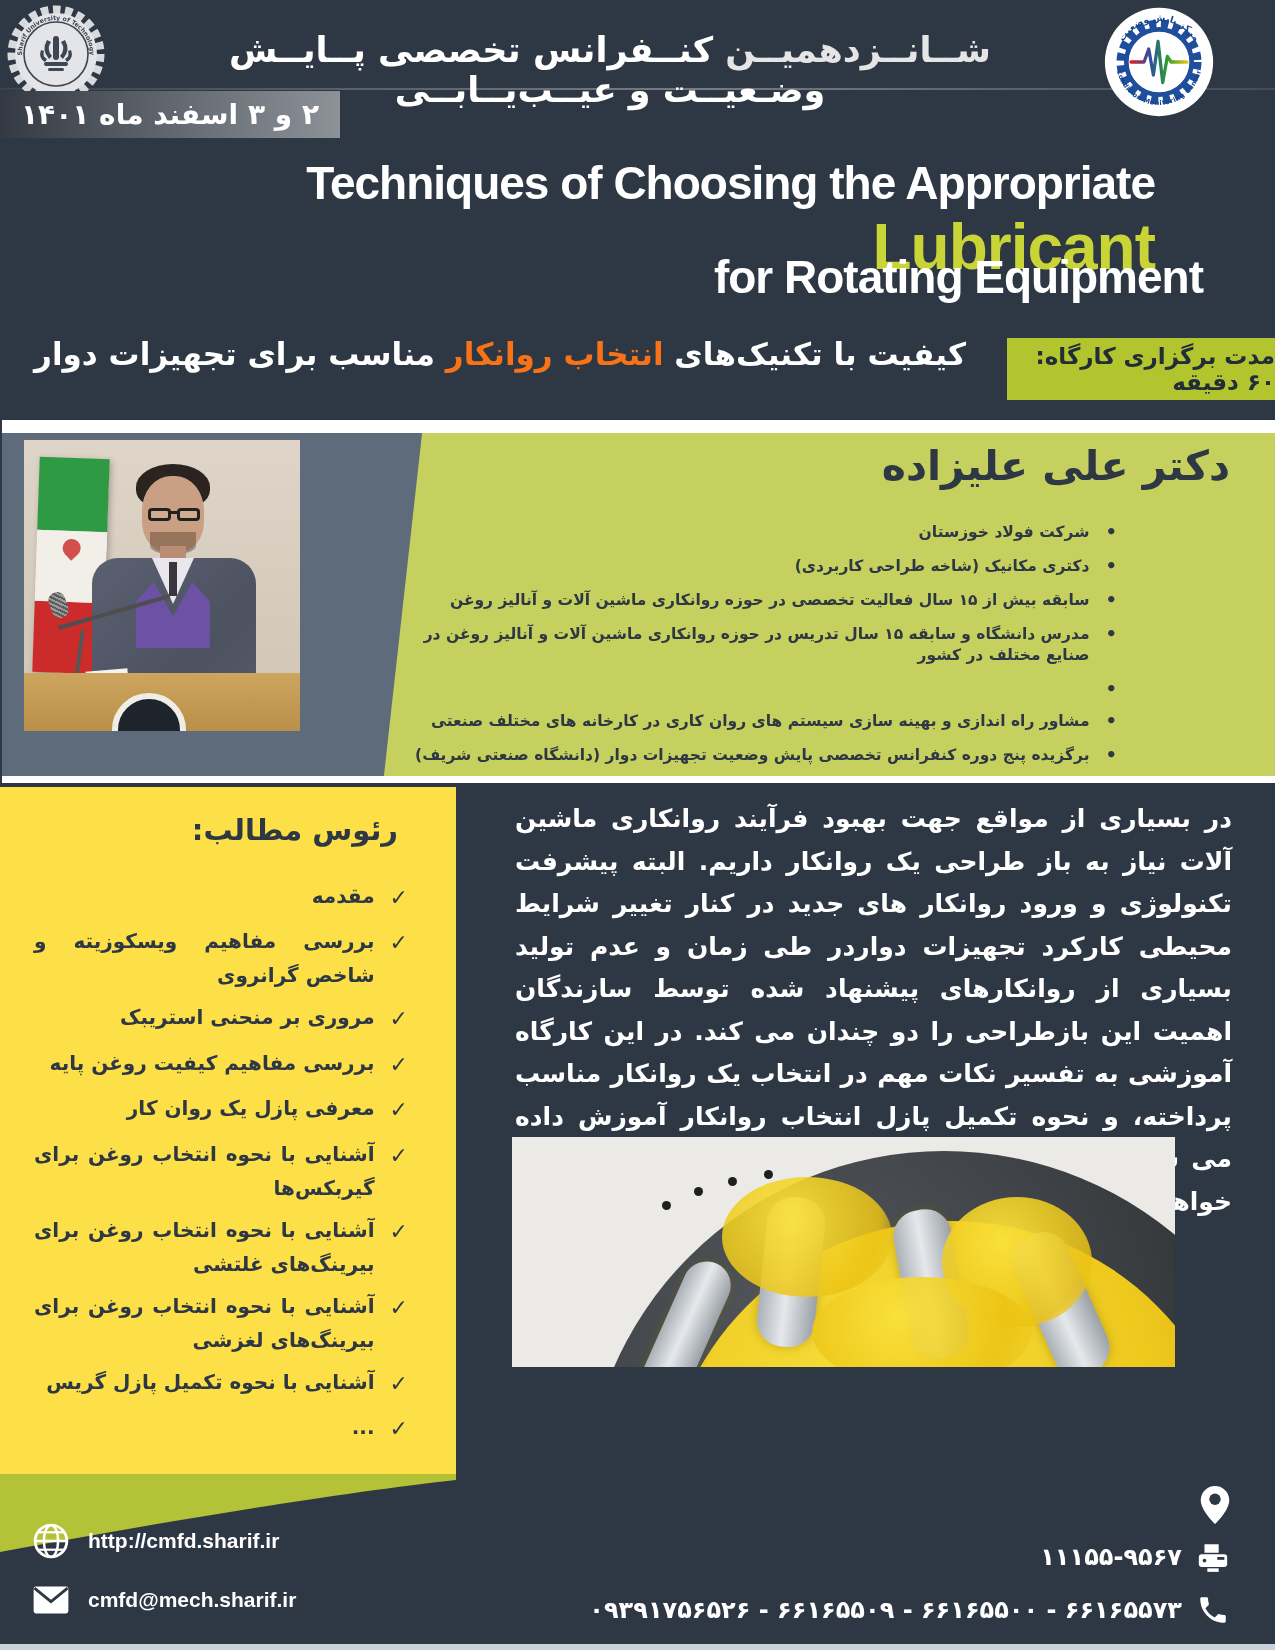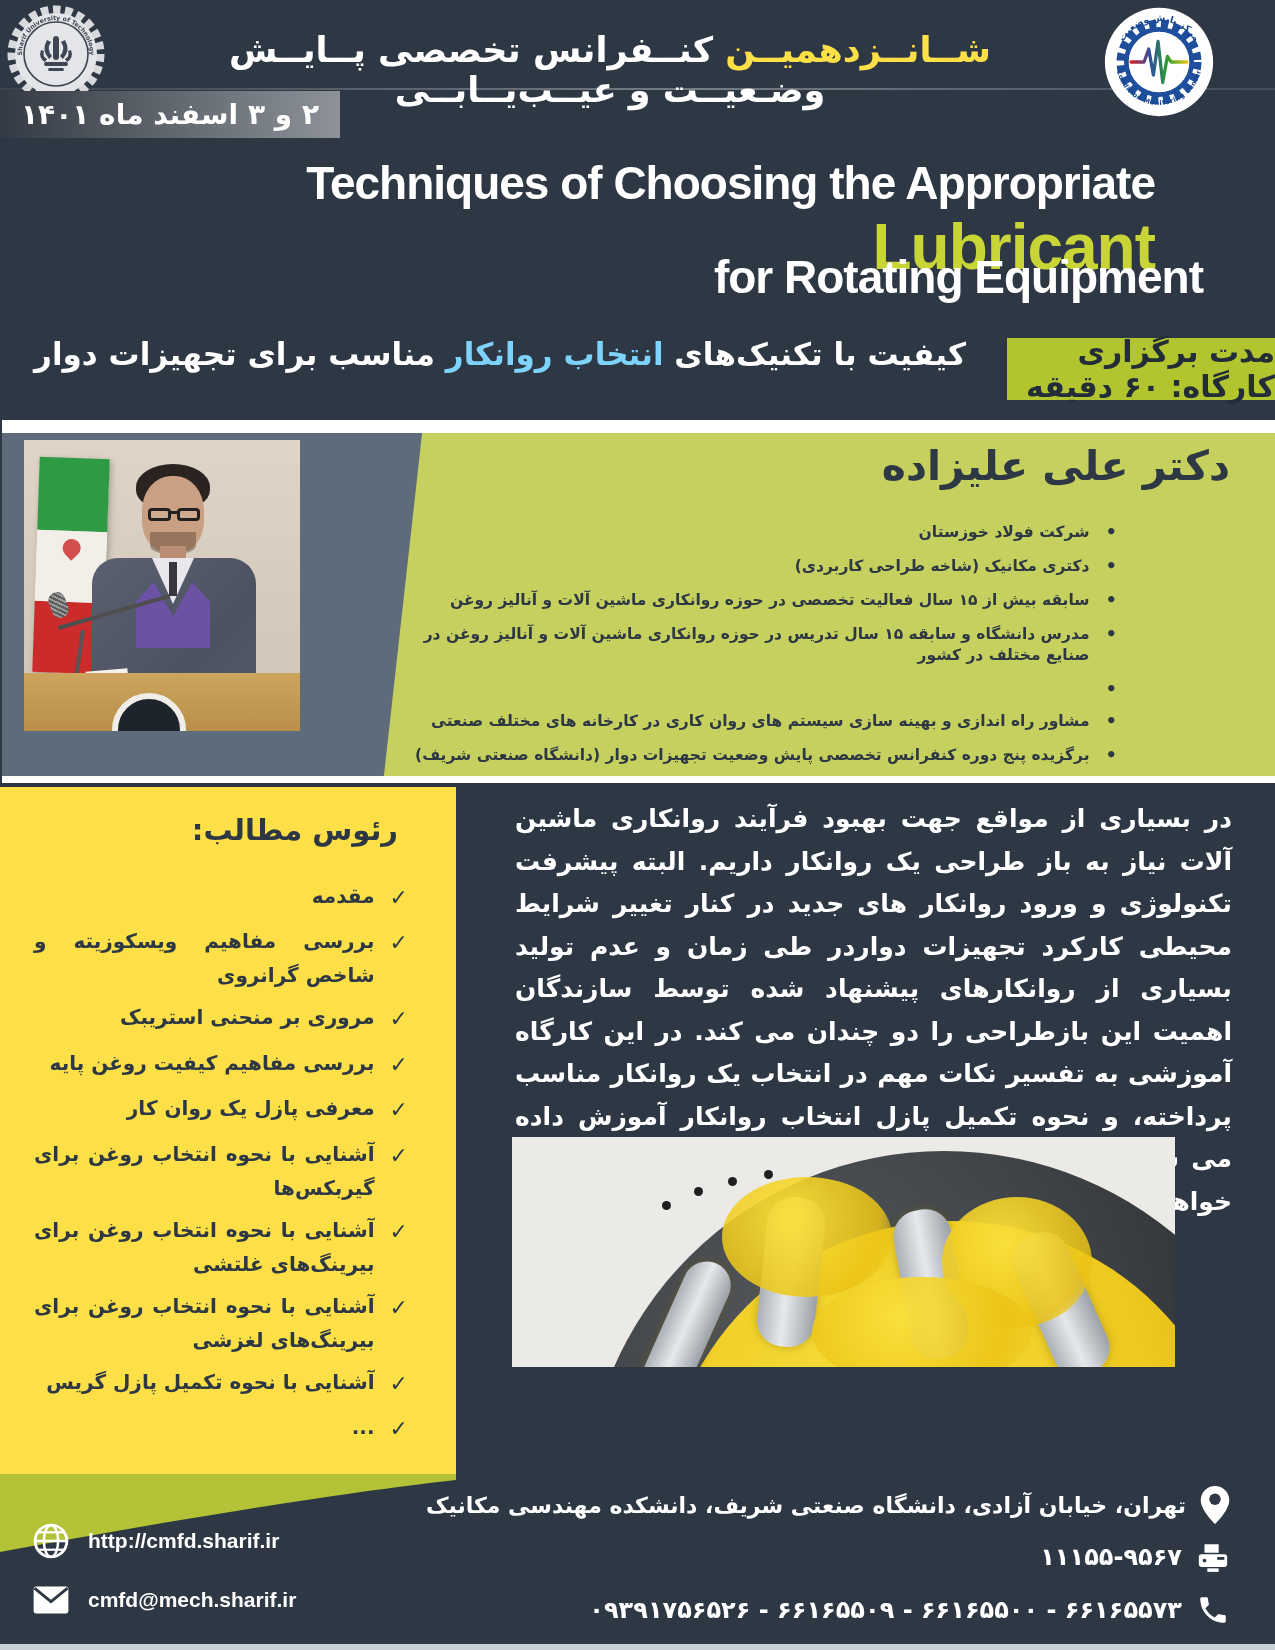--- a/index.html
+++ b/index.html
@@ -13,41 +13,41 @@
   }
   .abs { position:absolute; }
 
   
   #header-line { top:88px; left:0; right:0; height:2px;
     background:linear-gradient(90deg, rgba(255,255,255,.06), rgba(255,255,255,.35) 55%, rgba(255,255,255,.10)); }
   #sharif-logo { left:6px; top:4px; width:100px; height:100px; }
   #cmc-logo { right:60px; top:6px; width:112px; height:112px; }
   #conference-title { left:150px; right:205px; top:30px; text-align:center;
     direction:rtl; font-size:35px; font-weight:bold; letter-spacing:.5px; }
-  #conference-title .accent { color:#fde047; }
+  #conference-title .accent { color:#e5e5e5; }
   #date-badge { left:0; top:91px; width:340px; height:47px;
     background:linear-gradient(90deg,#333a43 0%, #6a7077 60%, #8d9299 100%);
     display:flex; align-items:center; justify-content:center;
     direction:rtl; font-size:28px; font-weight:bold; color:#fff; }
 
   
   #en-title { top:156px; left:36px; right:120px; text-align:right;
     font-family:Liberation Sans, sans-serif; font-weight:bold;
     font-size:46px; color:#fff; letter-spacing:-1px; }
   #en-title .lub { color:#c9d437; font-size:64px; }
   #en-title2 { top:250px; left:300px; right:72px; text-align:right;
     font-family:"Liberation Sans", sans-serif; font-weight:bold;
     font-size:46px; color:#fff; letter-spacing:-1px; }
   #fa-subtitle { top:336px; left:20px; width:960px; text-align:center;
     direction:rtl; font-size:31px; font-weight:bold; color:#fff; }
-  #fa-subtitle .accent { color:#7dd3fc; }
+  #fa-subtitle .accent { color:#f97316; }
   #duration-badge { top:338px; right:0; width:268px; height:62px;
     background:#b2c52f; color:#222d38; direction:rtl;
     display:flex; align-items:center; justify-content:center;
-    font-size:30px; font-weight:bold; }
+    font-size:23px; font-weight:bold; }
 
   
   #speaker-section { top:420px; left:2px; right:0; height:363px; background:#fff; }
   #speaker-grayband { top:13px; left:0; right:0; height:343px; background:#5d6b7a; }
   #speaker-greenpar { top:13px; left:0; right:0; height:343px; background:#c6d05e;
     clip-path:polygon(33% 0, 100% 0, 100% 100%, 30% 100%); }
   #speaker-photo { left:22px; top:20px; width:276px; height:291px; overflow:hidden;
     background:linear-gradient(180deg,#ded5c8,#cfc4b5); }
   .flag { position:absolute; left:12px; top:18px; width:70px; height:215px;
     transform:rotate(2deg); box-shadow:2px 2px 6px rgba(0,0,0,.25); }
@@ -354,21 +354,20 @@
     <path d="M1.5 2 L12 10.5 L22.5 2" fill="none" stroke="#2e3844" stroke-width="1.8"></path>
   </svg>
   <span>cmfd@mech.sharif.ir</span>
 </div>
 
 <div class="abs contact-right" id="address-row">
   <svg class="icn" width="30" height="38" viewBox="0 0 30 40">
     <path d="M15 0 C6.7 0 0 6.7 0 15 c0 11 15 25 15 25 s15 -14 15 -25 C30 6.7 23.3 0 15 0 z" fill="#fff"></path>
     <circle cx="15" cy="14" r="6" fill="#2e3844"></circle>
   </svg>
-  <span>تهران، خیابان آزادی، دانشگاه صنعتی شریف، دانشکده مهندسی مکانیک</span>
 </div>
 
 <div class="abs contact-right" id="postal-row">
   <svg class="icn" width="34" height="34" viewBox="0 0 24 24">
     <rect x="2" y="10" width="20" height="9" rx="2" fill="#fff"></rect>
     <rect x="6" y="3" width="10" height="6" fill="#fff"></rect>
     <rect x="15" y="12" width="5" height="2" fill="#2e3844"></rect>
     <circle cx="6" cy="14.5" r="1.3" fill="#2e3844"></circle>
     <rect x="8" y="20" width="8" height="2.5" fill="#fff"></rect>
   </svg>

